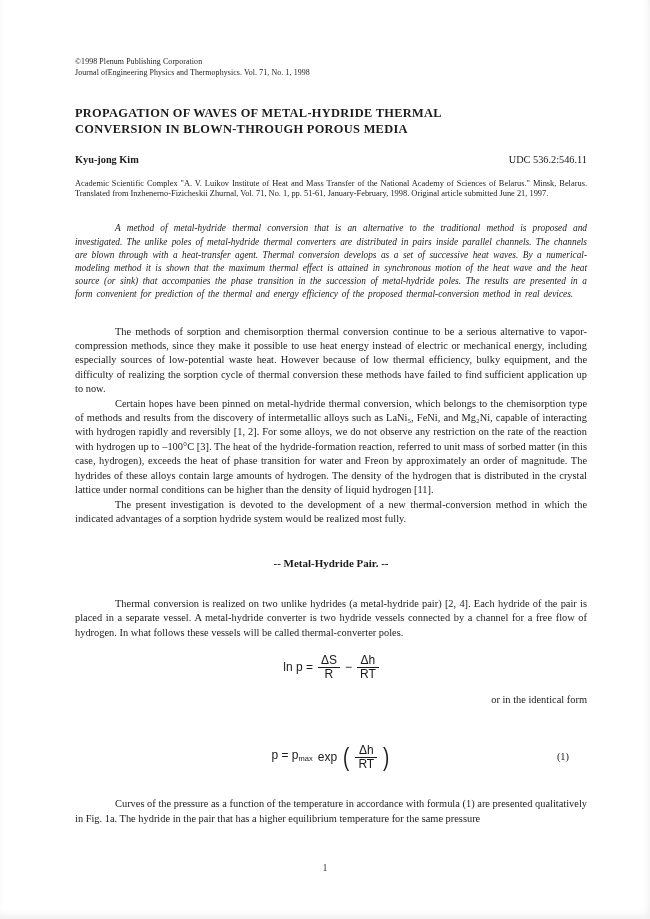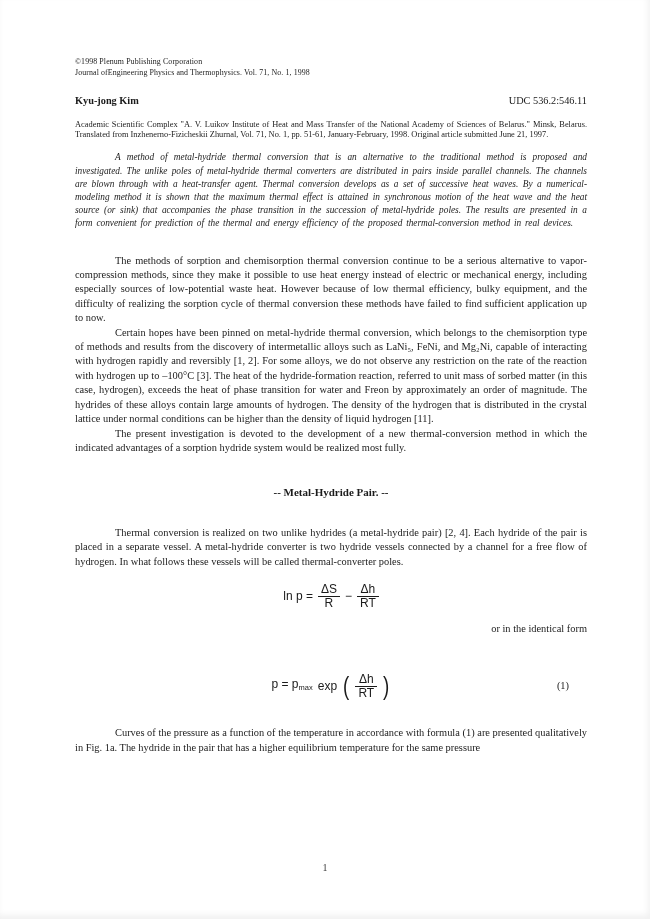--- a/index.html
+++ b/index.html
@@ -17,21 +17,21 @@
     position:absolute;
     left:75px;top:56px;
     width:512px;
   }
   .copyright-block{font-size:7.9px;line-height:11px;letter-spacing:0.1px;}
   .title-block{margin-top:28px;font-size:12.4px;font-weight:bold;line-height:15.5px;letter-spacing:0.3px;}
   .author-row{margin-top:17px;display:flex;justify-content:space-between;align-items:flex-start;font-size:10.3px;}
   .author{font-weight:bold;}
   .udc{font-weight:normal;}
   .affiliation{margin-top:14px;font-size:8.4px;line-height:9.7px;text-align:justify;}
-  .abstract{margin-top:12px;font-size:9.3px;line-height:13.2px;font-style:italic;text-align:justify;word-spacing:1.5px;}
+  .abstract{margin-top:24px;font-size:9.3px;line-height:13.2px;font-style:italic;text-align:justify;word-spacing:1.5px;}
   .abstract .indent, .para .indent{display:inline-block;width:40px;}
   .body-text{margin-top:23px;font-size:10.4px;line-height:14.4px;text-align:justify;}
   .para{margin:0;}
   .para .first-indent{display:inline-block;width:40px;}
   .section-heading{margin-top:30px;margin-bottom:26px;text-align:center;font-weight:bold;font-size:11px;}
   .eq-row{position:relative;text-align:center;margin-top:16px;margin-bottom:6px;font-size:12px;}
   .eq{display:inline-flex;align-items:center;gap:5px;}
   .serif-eq{font-family:Liberation Sans, sans-serif;}
   .sans-eq{font-family:"Liberation Sans","DejaVu Sans",sans-serif;}
   .frac{display:inline-flex;flex-direction:column;text-align:center;vertical-align:middle;line-height:1.1;}
@@ -50,20 +50,24 @@
 <body>
 
 <div class="page">
   <div class="content">
 
     <div class="copyright-block">
       <div>©1998 Plenum Publishing Corporation</div>
       <div>Journal ofEngineering Physics and Thermophysics.  Vol.  71, No.  1, 1998</div>
     </div>
 
+    <div class="title-block">
+      <div>PROPAGATION OF WAVES OF METAL-HYDRIDE THERMAL</div>
+      <div>CONVERSION IN BLOWN-THROUGH POROUS MEDIA</div>
+    </div>
 
     <div class="author-row">
       <span class="author">Kyu-jong Kim</span>
       <span class="udc">UDC 536.2:546.11</span>
     </div>
 
     <div class="affiliation">Academic Scientific Complex "A.  V.  Luikov Institute of Heat and Mass Transfer of the National Academy of Sciences of Belarus." Minsk, Belarus.  Translated from Inzhenerno-Fizicheskii Zhurnal, Vol.  71, No.  1, pp.  51-61, January-February, 1998.  Original article submitted June 21, 1997.</div>
 
     <div class="abstract"><span class="indent"></span><span>A method of metal-hydride thermal conversion that is an alternative to the traditional method is proposed and investigated.  The unlike poles of metal-hydride thermal converters are distributed in pairs inside parallel channels.  The channels are blown through with a heat-transfer agent.  Thermal conversion develops as a set of successive heat waves.  By a numerical-modeling method it is shown that the maximum thermal effect is attained in synchronous motion of the heat wave and the heat source (or sink) that accompanies the phase transition in the succession of metal-hydride poles.  The results are presented in a form convenient for prediction of the thermal and energy efficiency of the proposed thermal-conversion method in real devices.</span></div>
 

